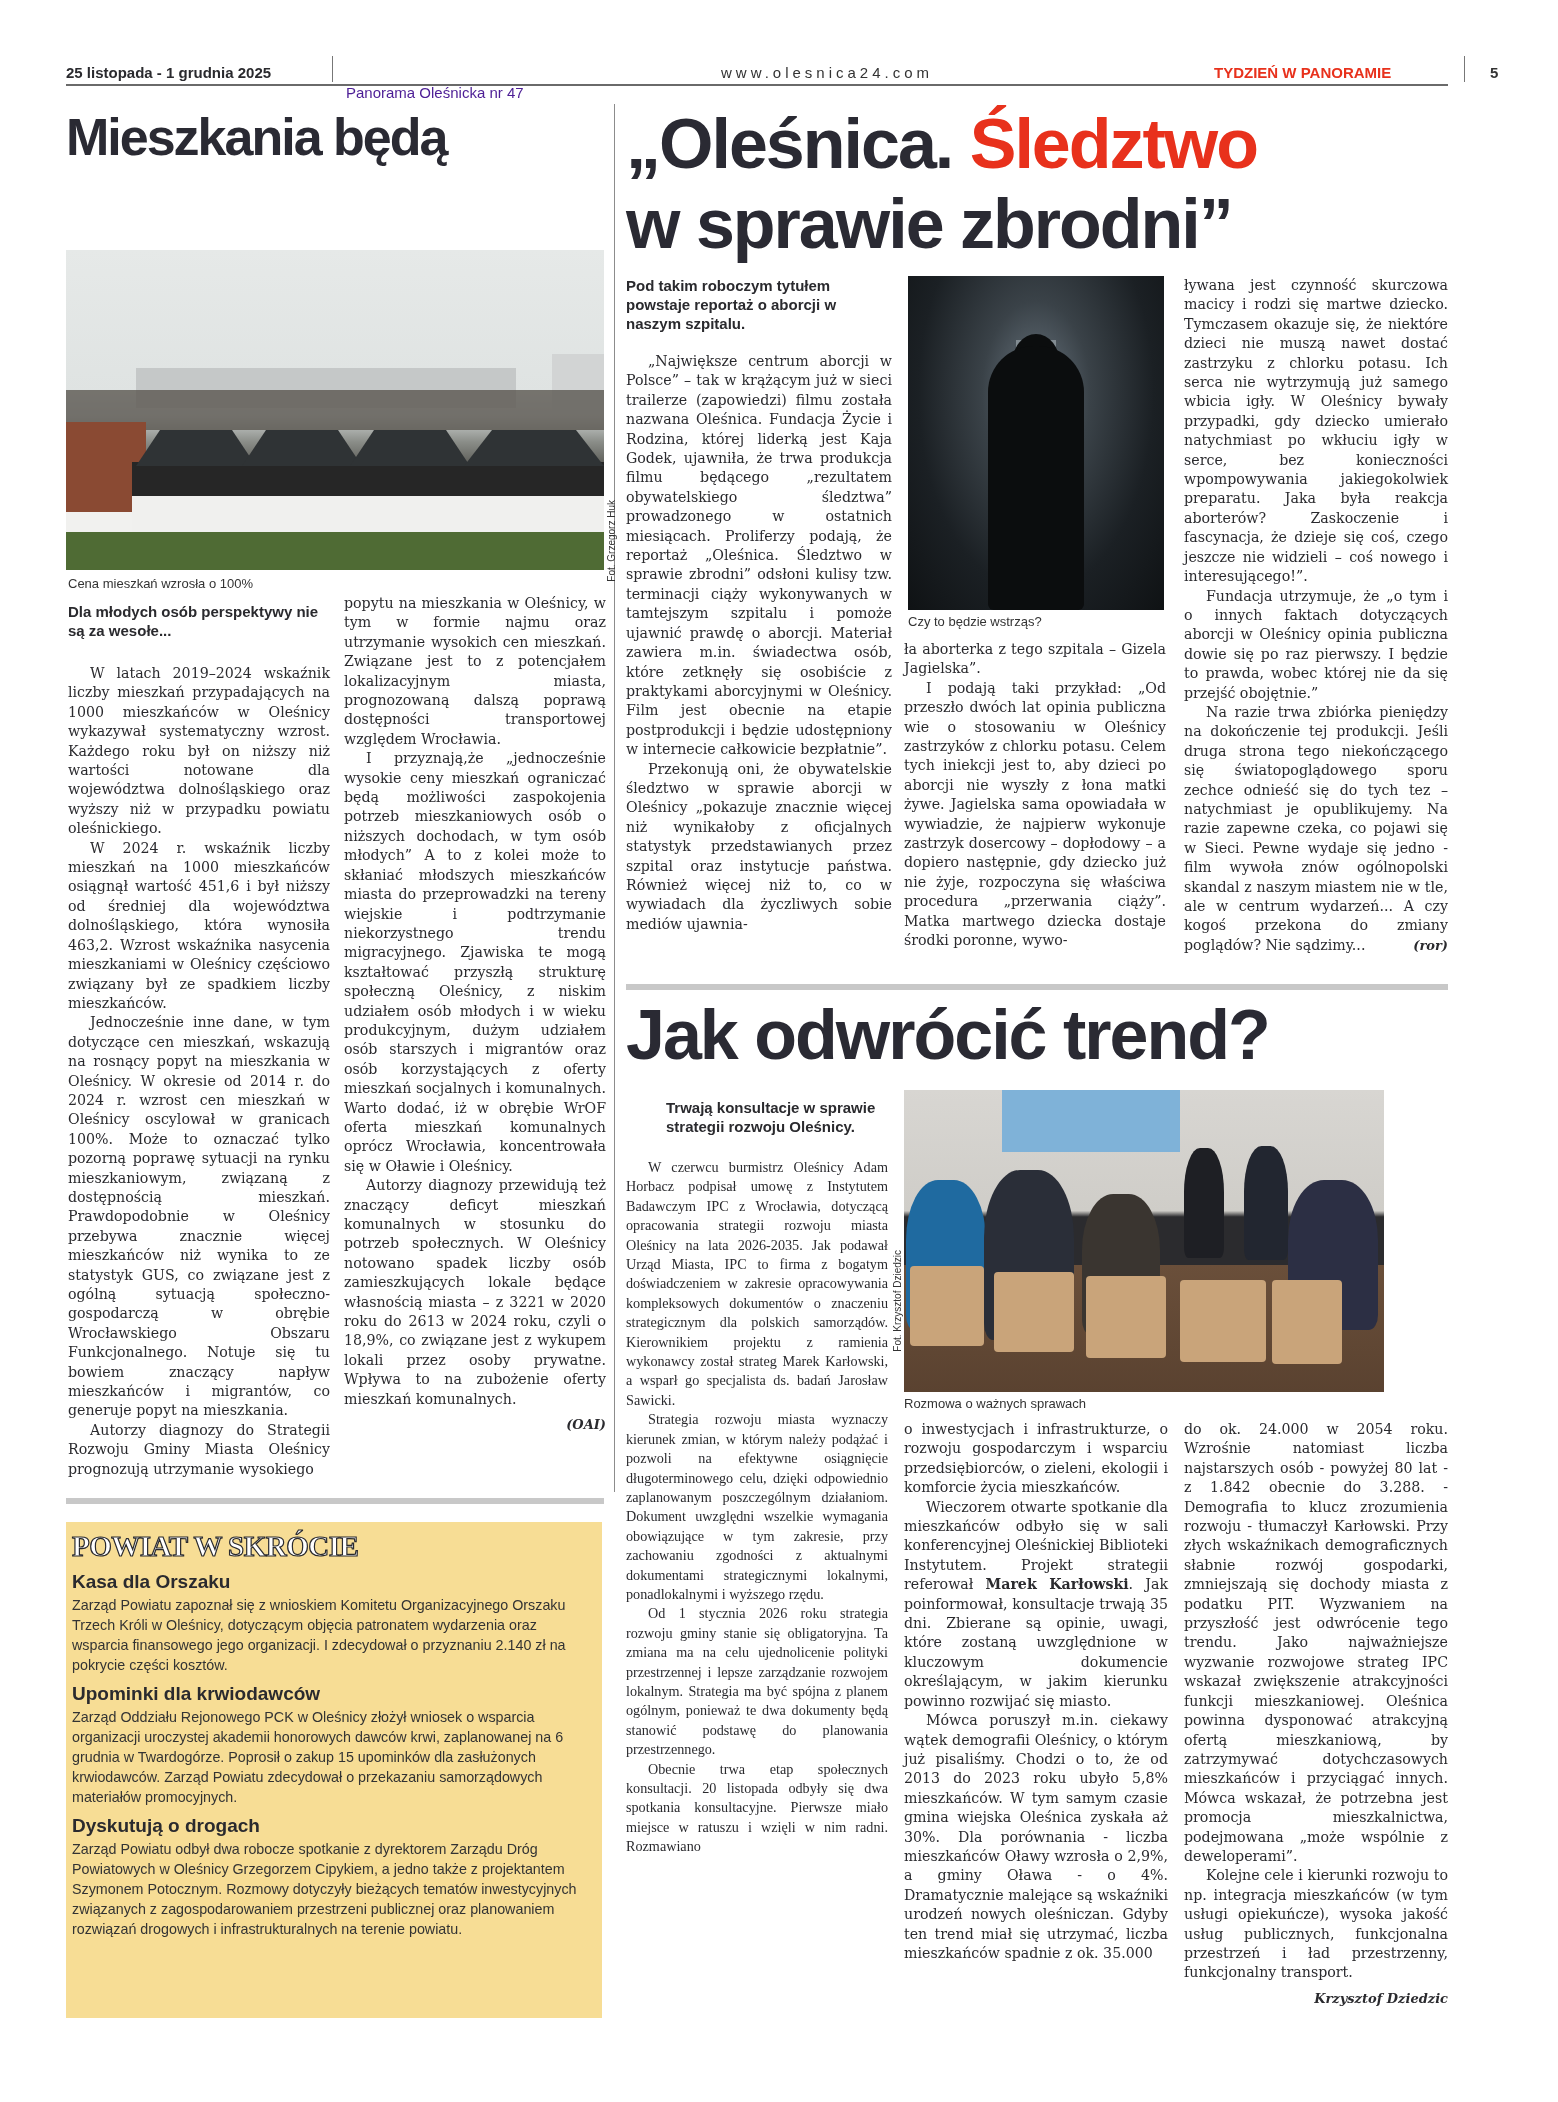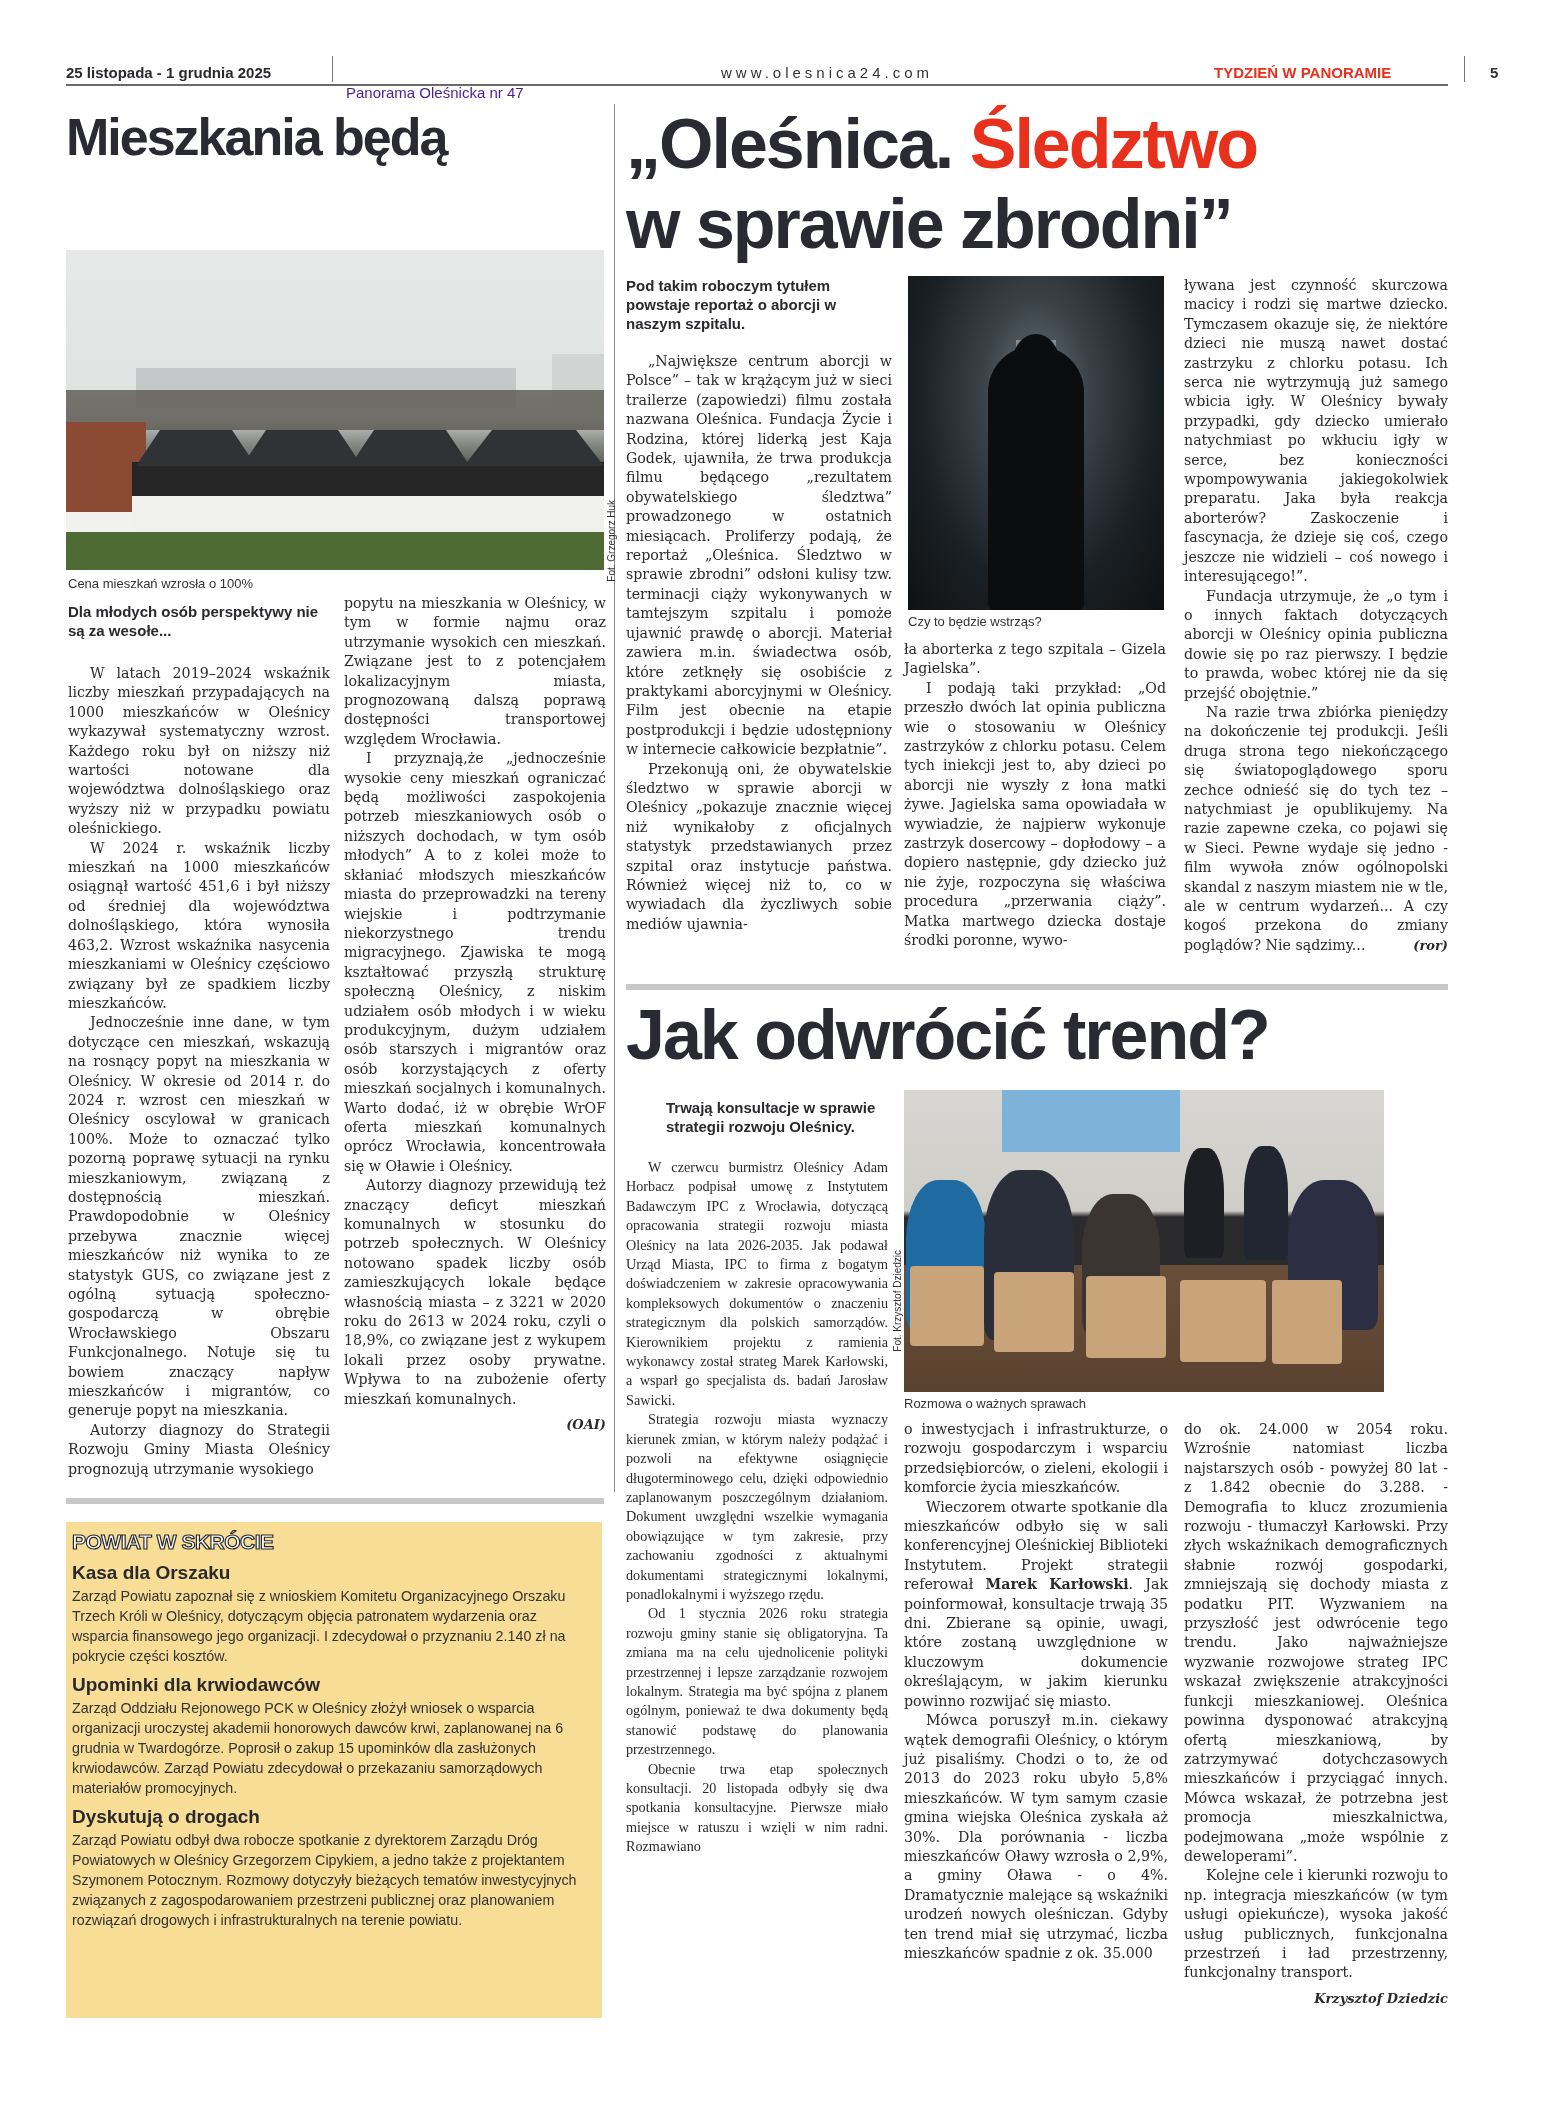--- a/index.html
+++ b/index.html
@@ -54,21 +54,21 @@
   .corridor-photo .head { position: absolute; left: 104px; top: 58px; width: 48px; height: 60px; background: #0b0d0e; border-radius: 50%; }
 
   
   .meeting-photo { left: 904px; top: 1090px; width: 480px; height: 302px; background: linear-gradient(#d8d6d2 0%, #cfcdc8 40%, #2b2b2e 42%, #2b2b2e 58%, #6a4f3a 58%, #5a4230 100%); }
   .meeting-photo .screen { position: absolute; left: 98px; top: 0; width: 178px; height: 62px; background: #7fb2d8; }
   .meeting-photo .person { position: absolute; border-radius: 40% 40% 10% 10%; }
   .meeting-photo .chair { position: absolute; background: #c9a47a; border-radius: 4px; }
 
   
   .powiat { position: absolute; left: 66px; top: 1522px; width: 536px; height: 496px; background: #f7dd95; padding: 8px 6px; font-family: "Liberation Sans", sans-serif; }
-  .powiat-title { font-family: Liberation Sans, sans-serif; font-weight: 900; font-size: 21px; color: #ffffff; -webkit-text-stroke: 1.2px #2a2a2e; letter-spacing: -0.5px; margin-bottom: 8px; }
+  .powiat-title { font-family: Liberation Serif, serif; font-weight: 900; font-size: 29px; color: #ffffff; -webkit-text-stroke: 1.2px #2a2a2e; letter-spacing: -0.5px; margin-bottom: 8px; }
   .powiat h4 { font-size: 19px; font-weight: bold; color: #2a2a2e; margin-top: 4px; margin-bottom: 2px; }
   .powiat p { font-size: 14.3px; line-height: 20px; color: #333; margin-bottom: 8px; }
 </style>
 </head>
 <body>
 
 <div class="page-header">
   <span class="hdr-date">25 listopada - 1 grudnia 2025</span>
   <span class="hdr-sep1"></span>
   <span class="hdr-pub">Panorama Oleśnicka nr 47</span>

